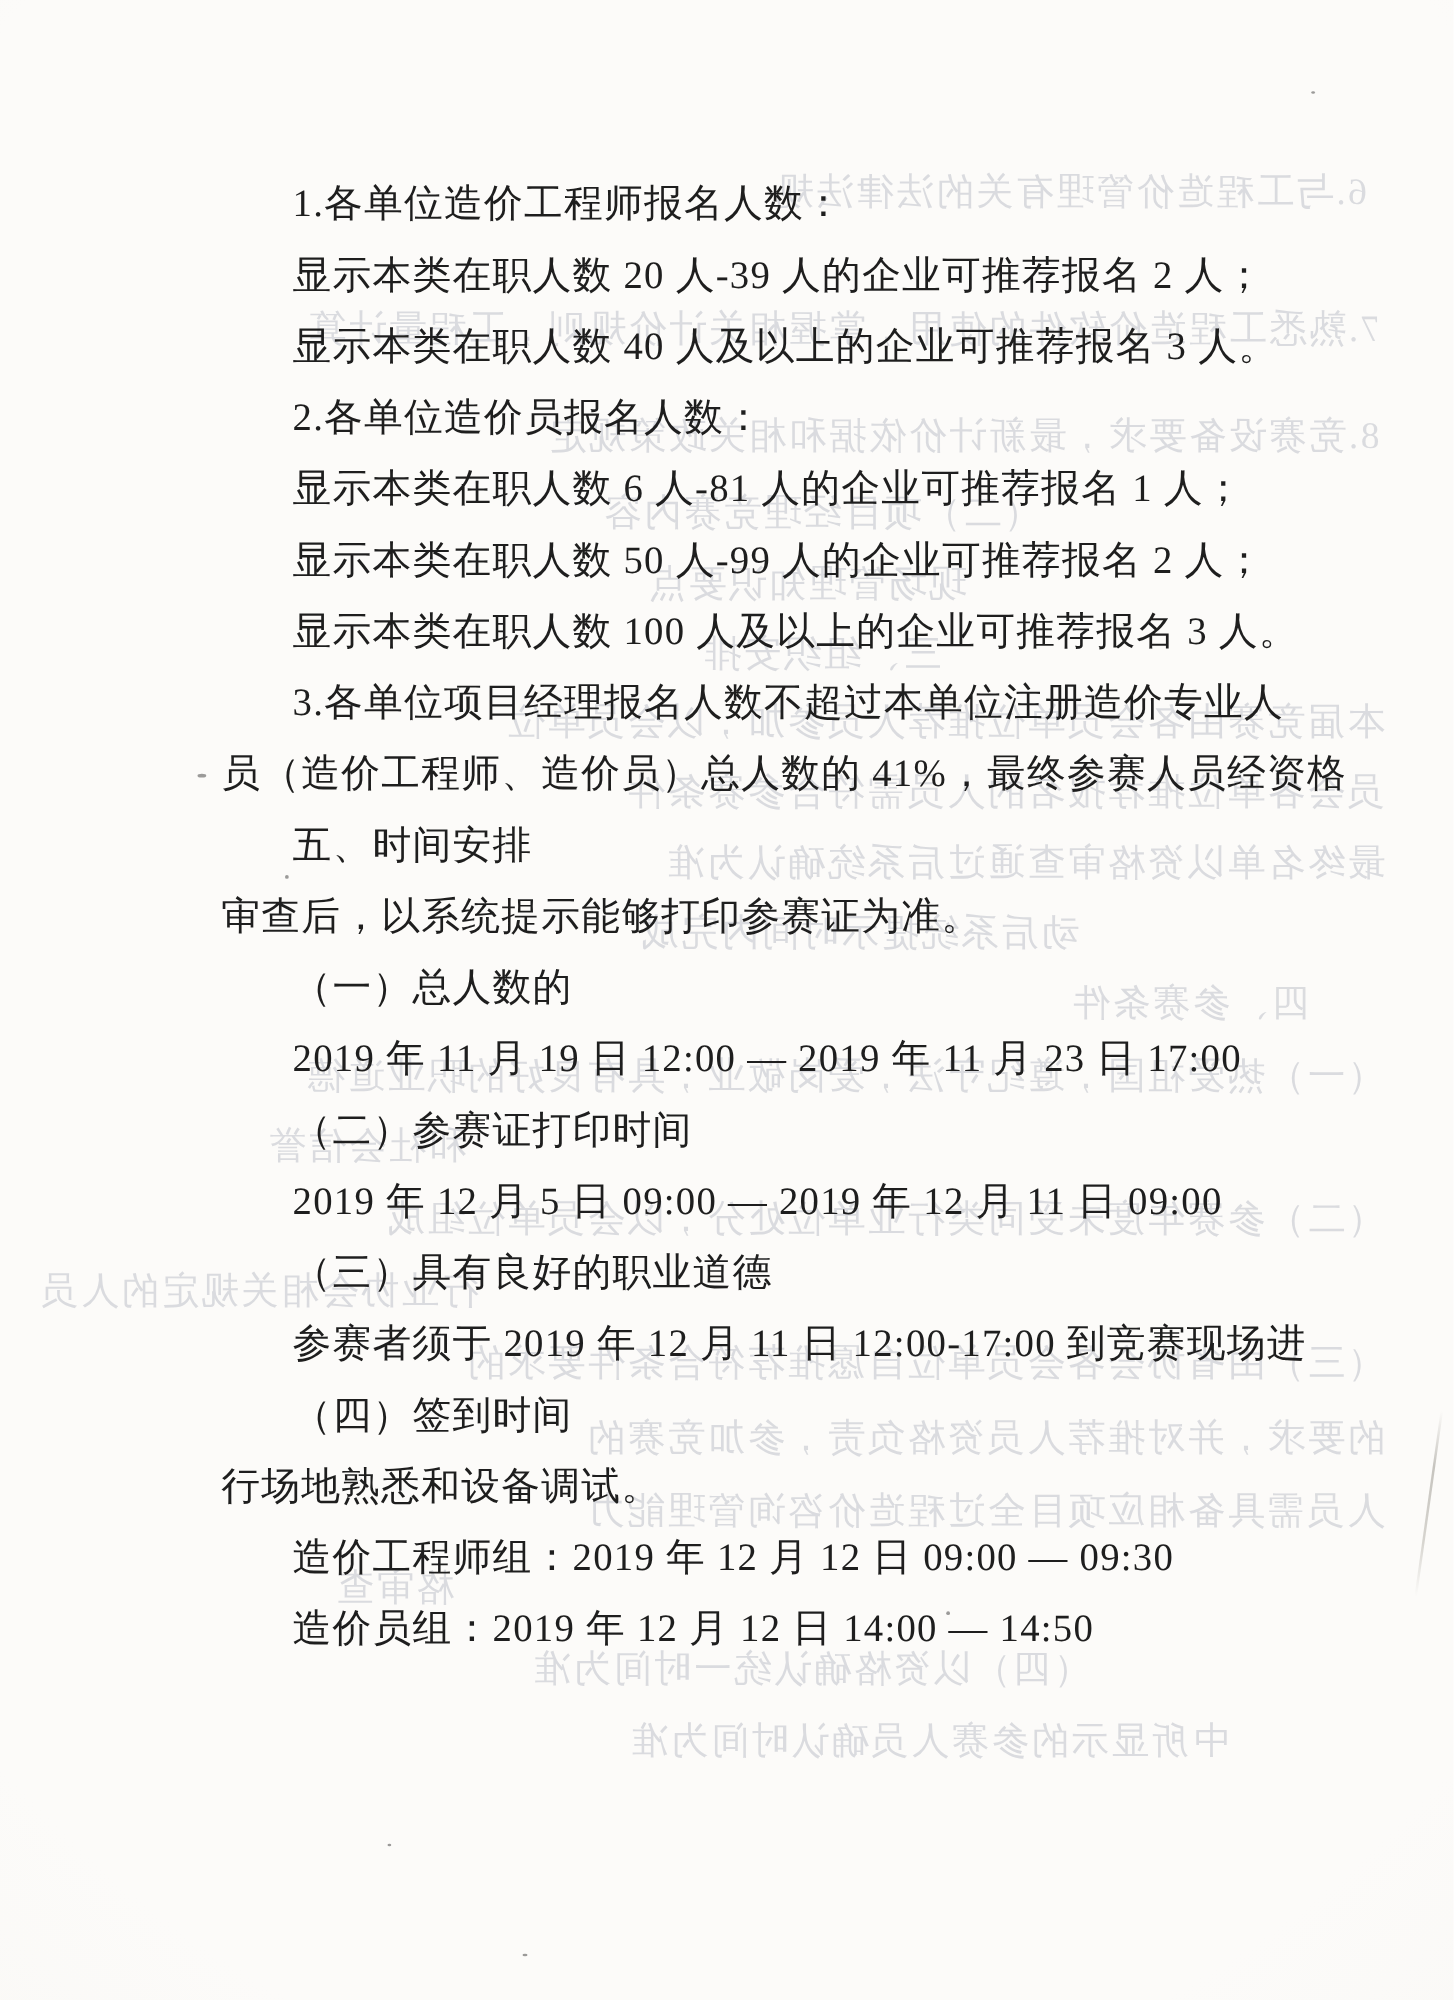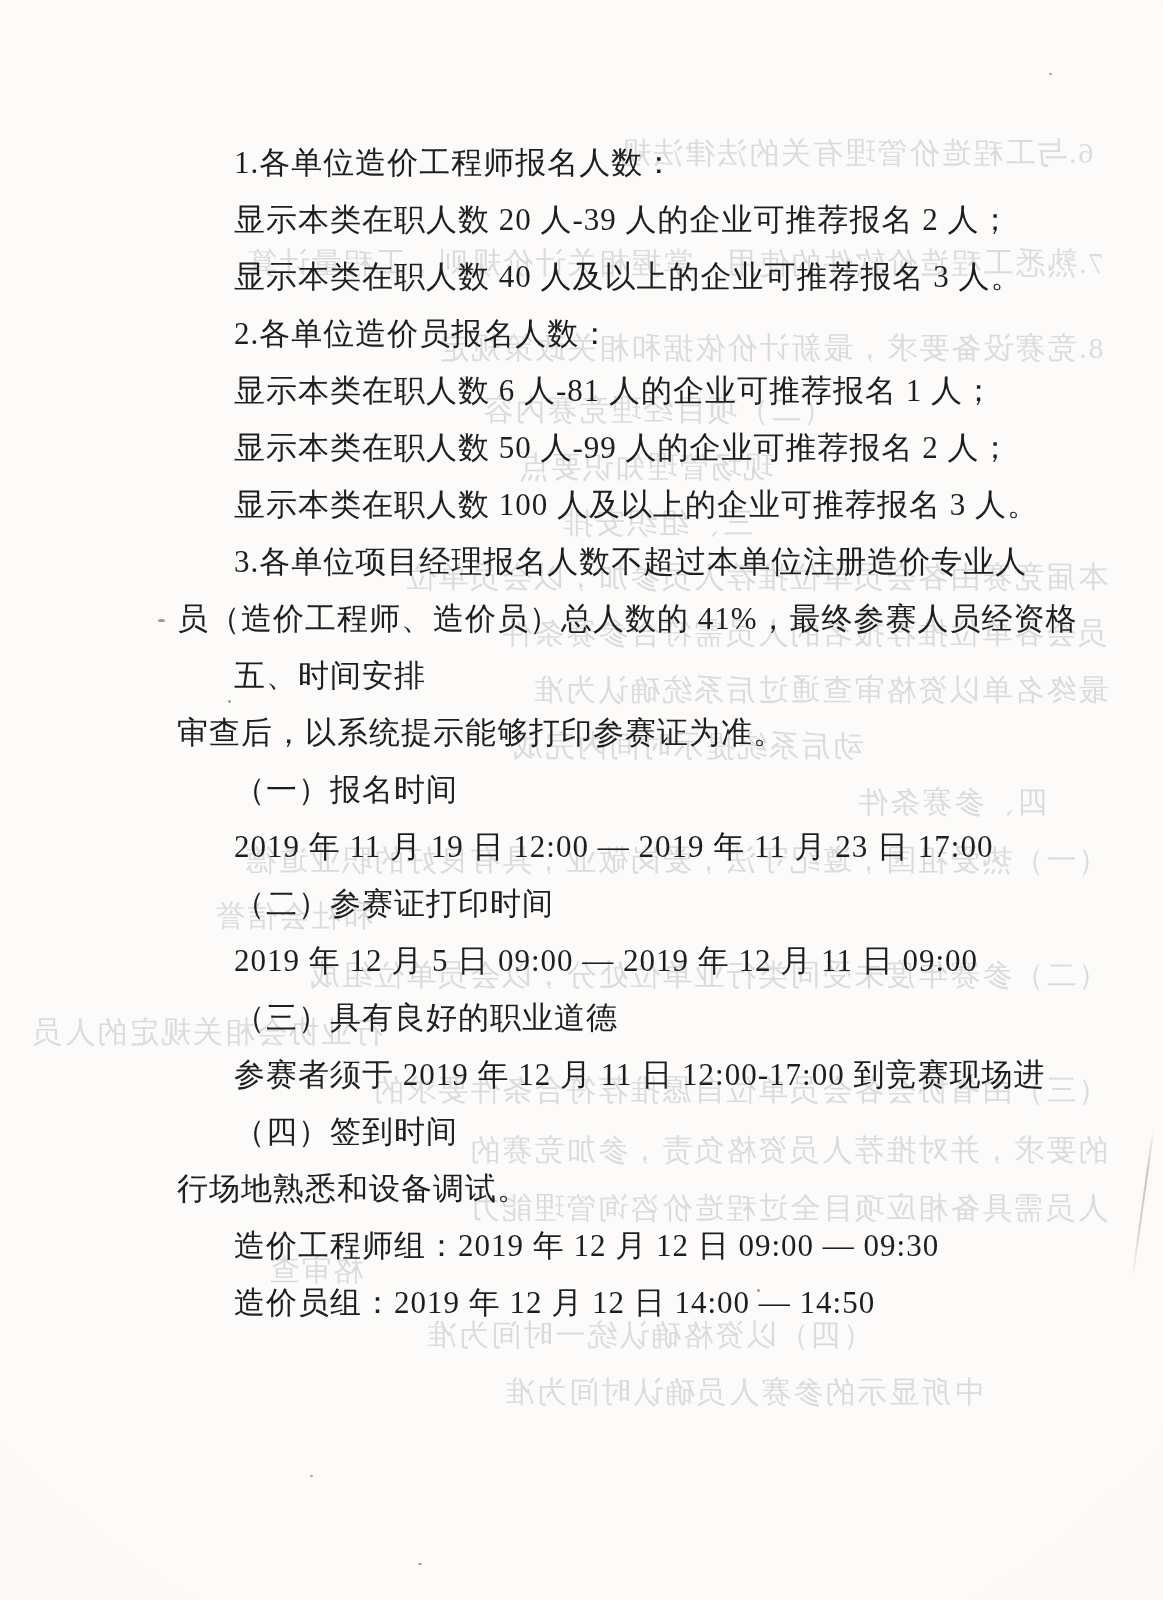--- a/index.html
+++ b/index.html
@@ -88,21 +88,21 @@
       <div class="line indent">显示本类在职人数 20 人-39 人的企业可推荐报名 2 人；</div>
       <div class="line indent">显示本类在职人数 40 人及以上的企业可推荐报名 3 人。</div>
       <div class="line indent">2.各单位造价员报名人数：</div>
       <div class="line indent">显示本类在职人数 6 人-81 人的企业可推荐报名 1 人；</div>
       <div class="line indent">显示本类在职人数 50 人-99 人的企业可推荐报名 2 人；</div>
       <div class="line indent">显示本类在职人数 100 人及以上的企业可推荐报名 3 人。</div>
       <div class="line indent">3.各单位项目经理报名人数不超过本单位注册造价专业人</div>
       <div class="line">员（造价工程师、造价员）总人数的 41%，最终参赛人员经资格</div>
       <div class="line indent">五、时间安排</div>
       <div class="line">审查后，以系统提示能够打印参赛证为准。</div>
-      <div class="line indent">（一）报名时间</div>
+      <div class="line indent">（一）总人数的</div>
       <div class="line indent">2019 年 11 月 19 日 12:00 — 2019 年 11 月 23 日 17:00</div>
       <div class="line indent">（二）参赛证打印时间</div>
       <div class="line indent">2019 年 12 月 5 日 09:00 — 2019 年 12 月 11 日 09:00</div>
       <div class="line indent">（三）具有良好的职业道德</div>
       <div class="line indent">参赛者须于 2019 年 12 月 11 日 12:00-17:00 到竞赛现场进</div>
       <div class="line indent">（四）签到时间</div>
       <div class="line">行场地熟悉和设备调试。</div>
       <div class="line indent">造价工程师组：2019 年 12 月 12 日 09:00 — 09:30</div>
       <div class="line indent">造价员组：2019 年 12 月 12 日 14:00 — 14:50</div>
     </div>

